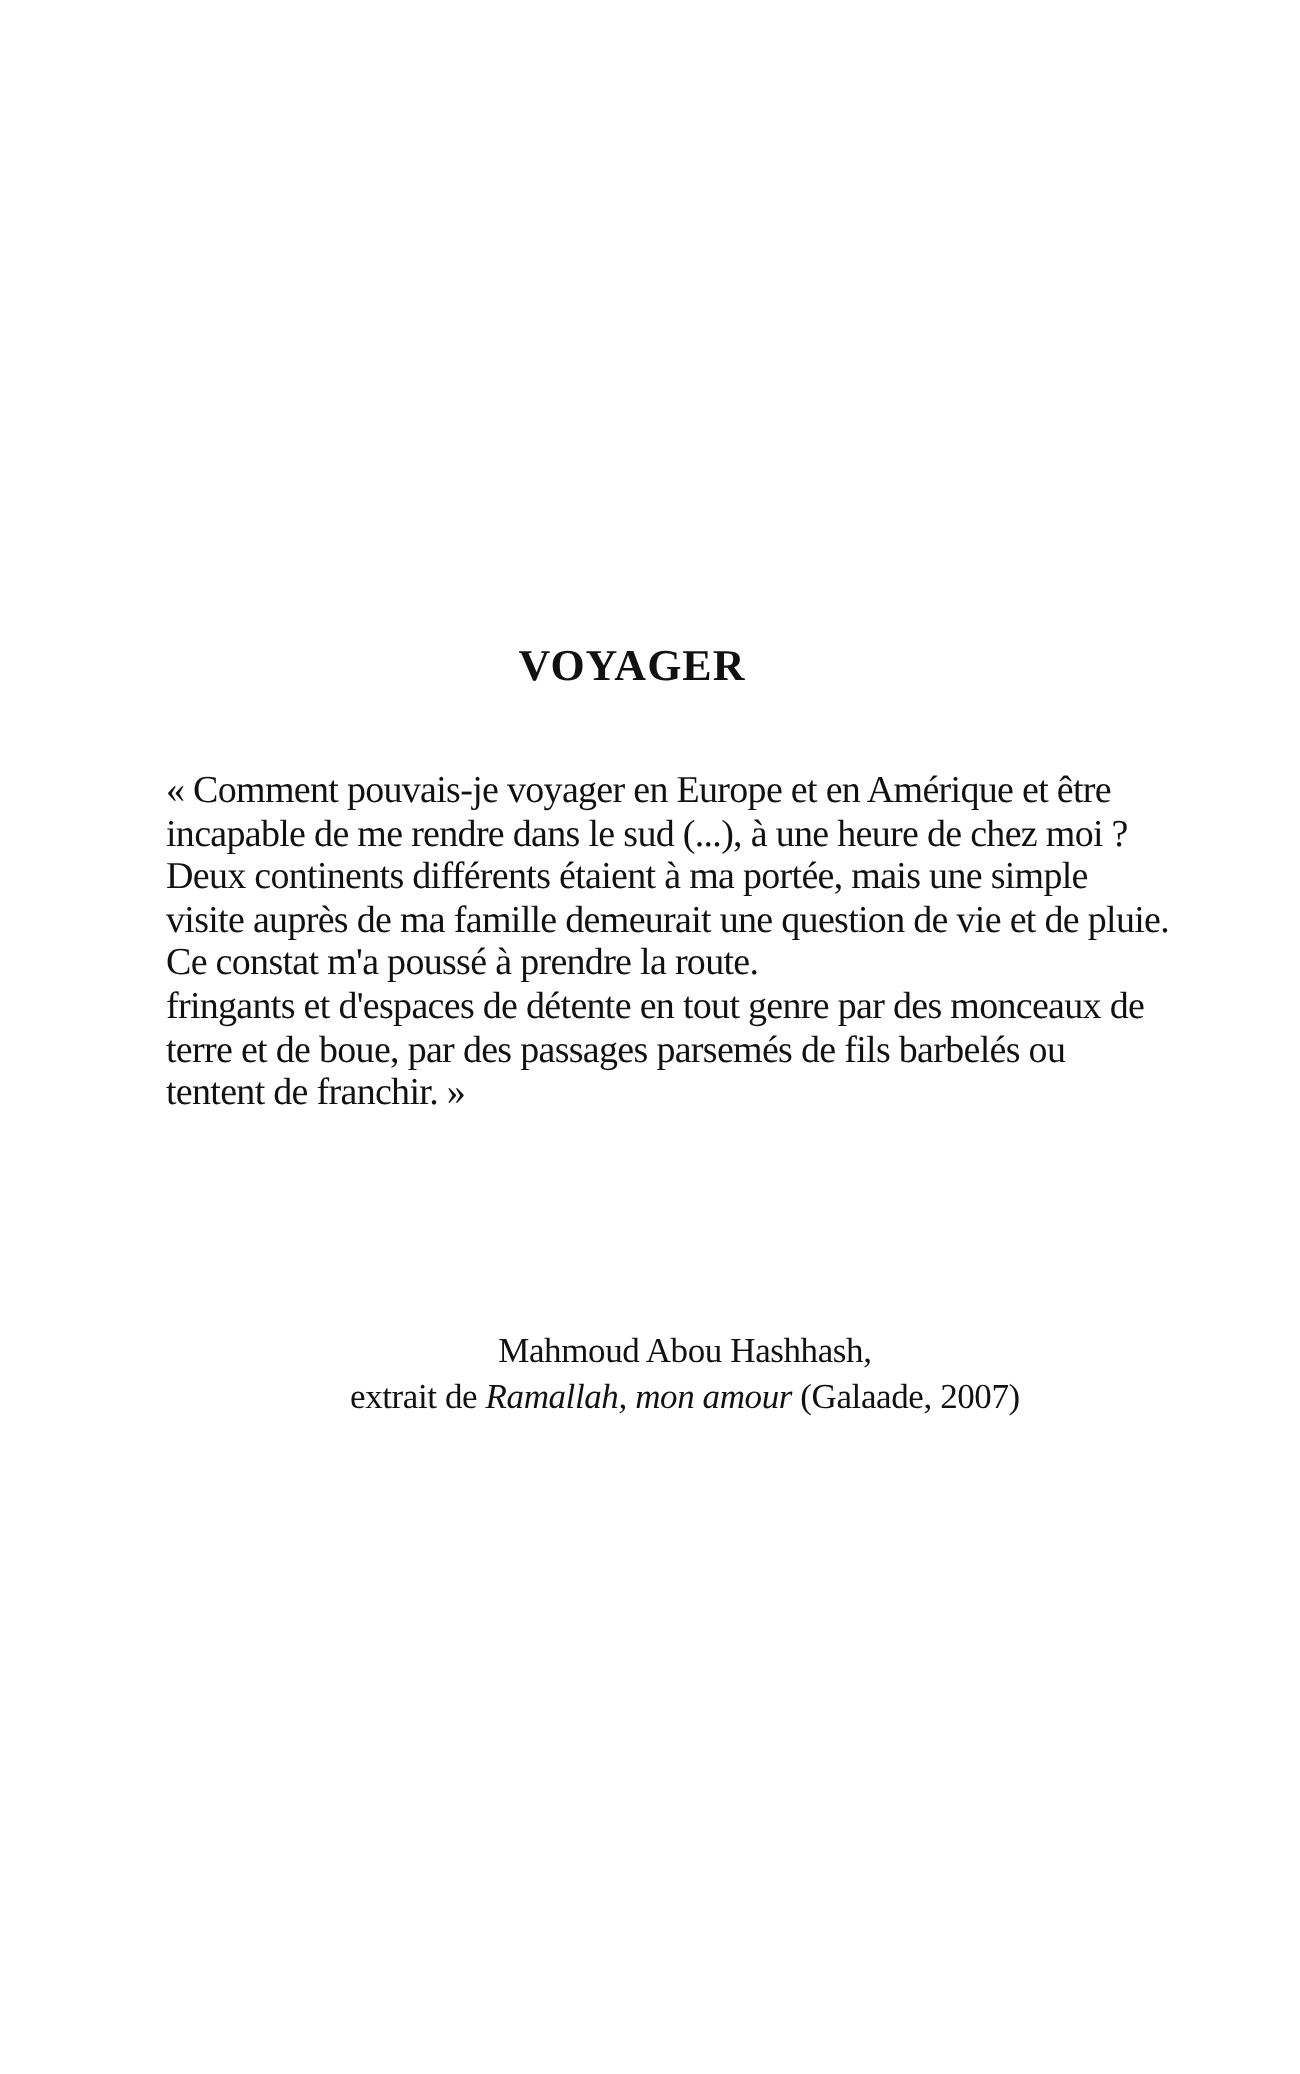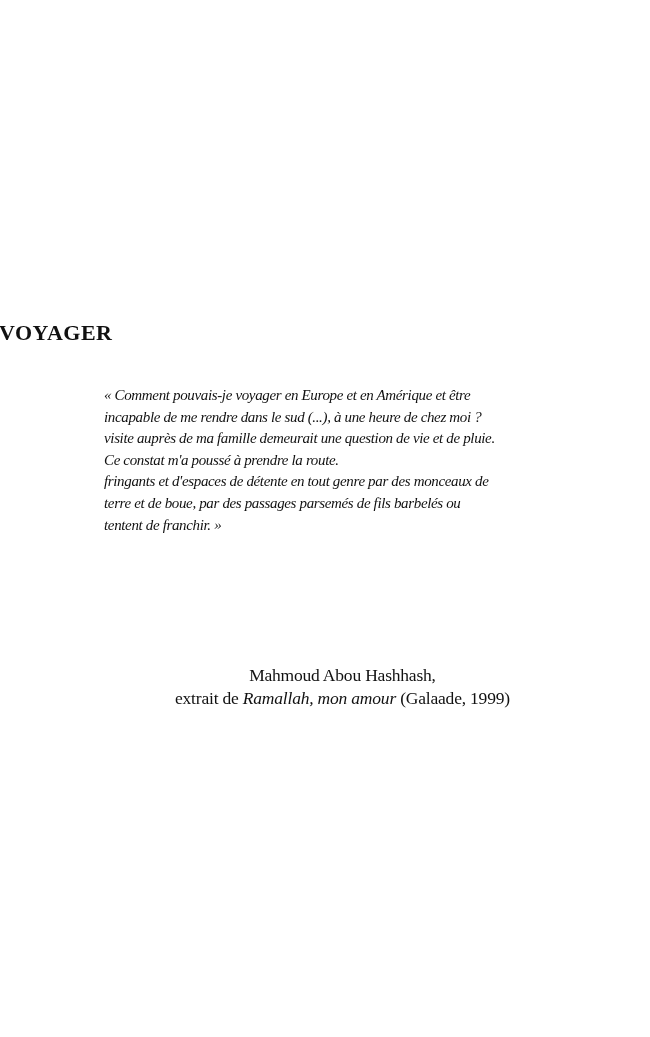--- a/index.html
+++ b/index.html
@@ -17,40 +17,39 @@
     }
     .page {
       position: absolute;
       left: 0; top: 0;
       width: 650px;
       height: 1037px;
       background: #ffffff;
     }
     .title {
       position: absolute;
-      left: 0;
+      left: 12px;
       width: 610px;
       top: 320px;
-      text-align: left;
+      text-align: center;
       font-weight: bold;
       font-size: 22px;
       letter-spacing: 0.5px;
       padding-left: 0;
     }
     .title span {
       position: relative;
       left: -1px;
     }
     .quote {
       position: absolute;
-      left: 104px;
+      left: 83px;
       top: 385px;
       width: 460px;
-      font-style: italic;
-      font-size: 15px;
+      font-size: 19px;
       line-height: 21.6px;
       letter-spacing: -0.35px;
     }
     .quote .line {
       display: block;
       white-space: nowrap;
     }
     .attribution {
       position: absolute;
       left: 175px;
@@ -73,25 +72,26 @@
 
 <div class="page">
 
   <div class="title">
     <span>VOYAGER</span>
   </div>
 
   <div class="quote">
     <span class="line">« Comment pouvais-je voyager en Europe et en Amérique et être</span>
     <span class="line">incapable de me rendre dans le sud (...), à une heure de chez moi ?</span>
+    <span class="line">Deux continents différents étaient à ma portée, mais une simple</span>
     <span class="line">visite auprès de ma famille demeurait une question de vie et de pluie.</span>
     <span class="line">Ce constat m'a poussé à prendre la route.</span>
     <span class="line">fringants et d'espaces de détente en tout genre par des monceaux de</span>
     <span class="line">terre et de boue, par des passages parsemés de fils barbelés ou</span>
     <span class="line">tentent de franchir. »</span>
   </div>
 
   <div class="attribution">
     <span class="line">Mahmoud Abou Hashhash,</span>
-    <span class="line"><span>extrait de </span><i>Ramallah, mon amour</i><span> (Galaade, 1999)</span></span>
+    <span class="line"><span>extrait de </span><i>Ramallah, mon amour</i><span> (Galaade, 2007)</span></span>
   </div>
 
 </div>
 
 </body></html>

